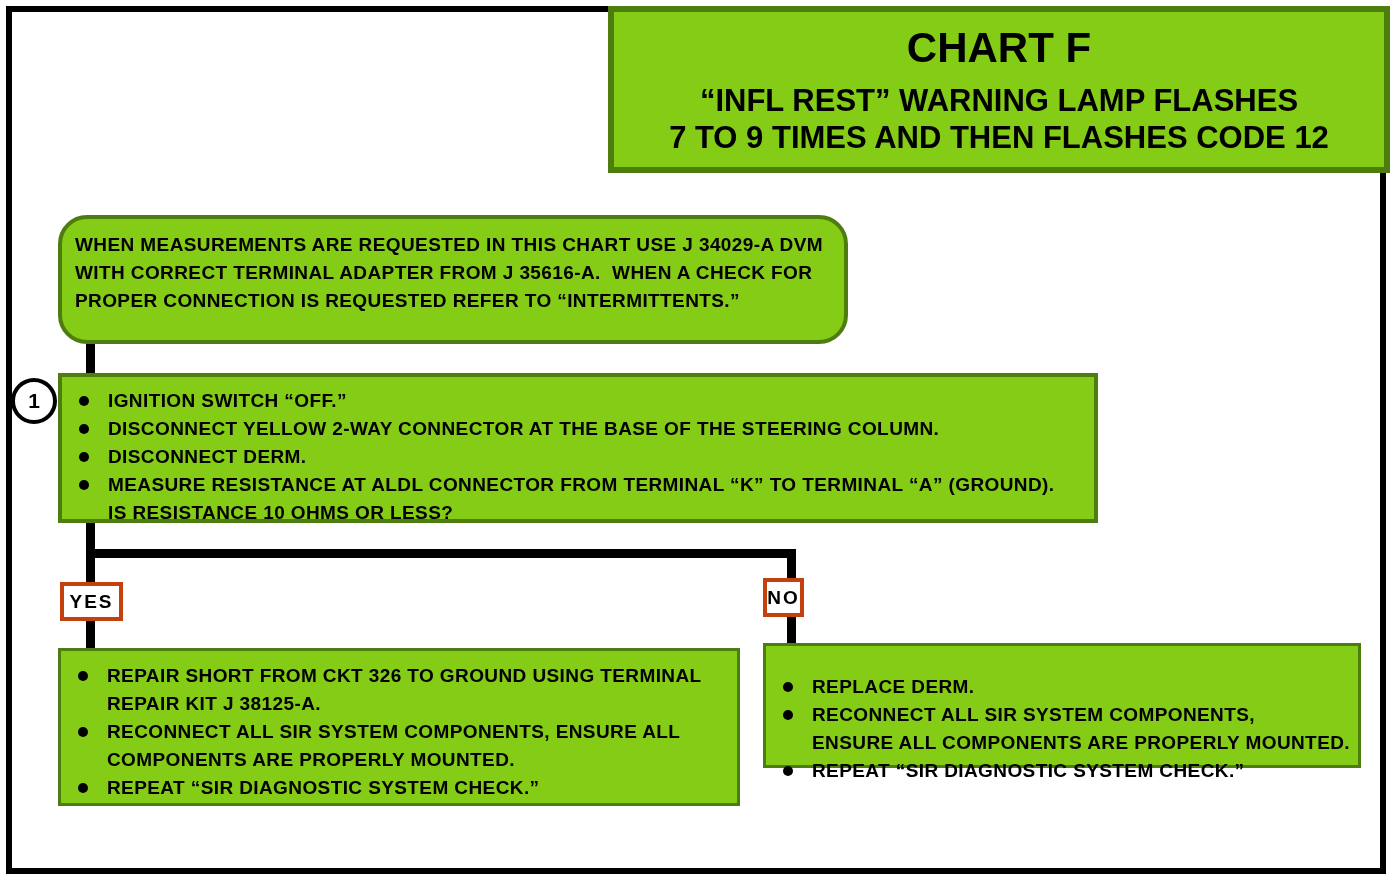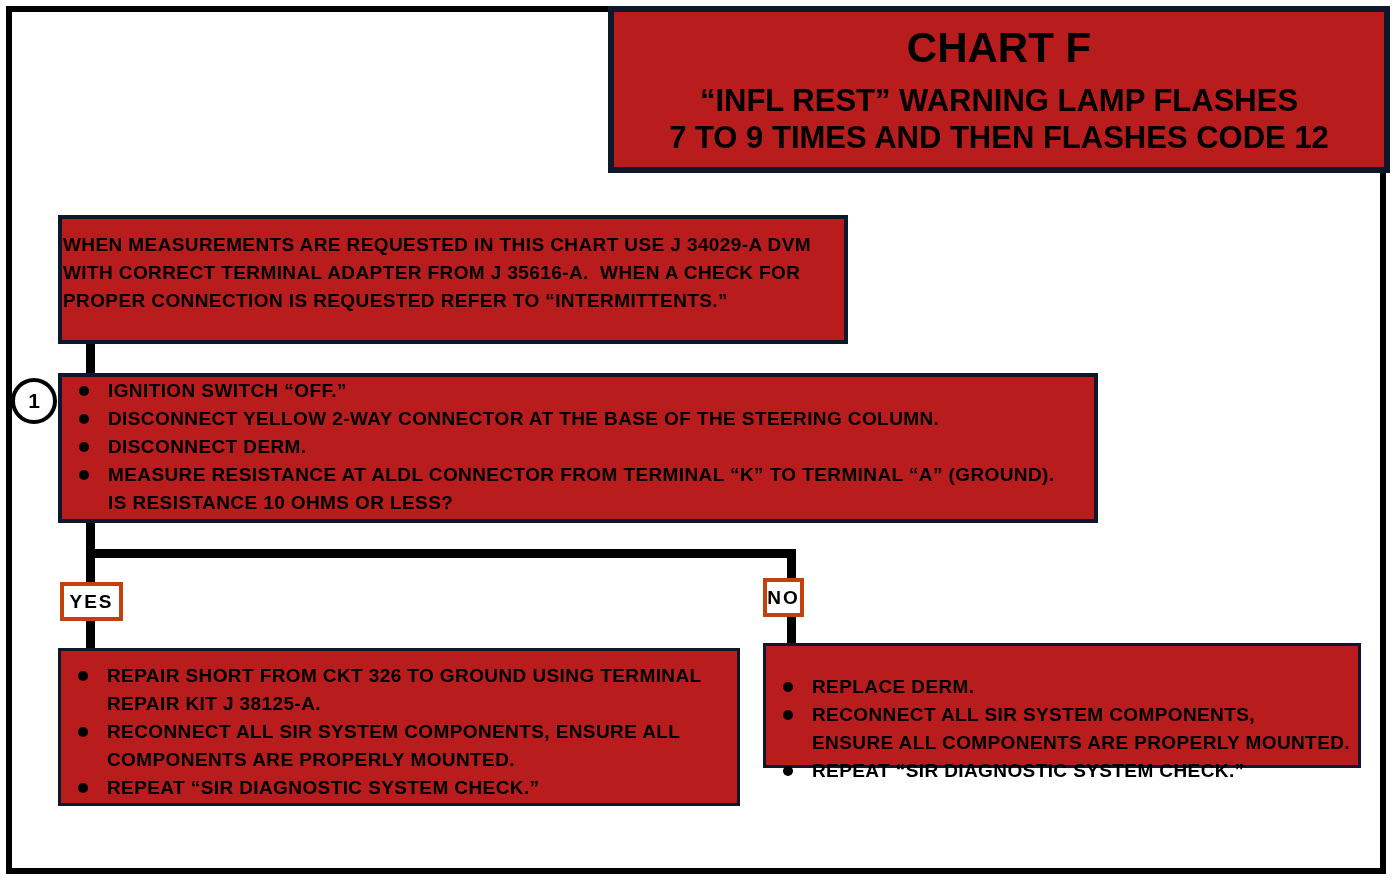--- a/index.html
+++ b/index.html
@@ -17,22 +17,22 @@
     overflow: hidden;
   }
   .outer-border {
     position: absolute;
     inset: 6px;
     border: 6px solid #000;
     box-sizing: border-box;
   }
   .box {
     position: absolute;
-    background: #b91c1c;
-    border: 4px solid #0f172a;
+    background: #84cc16;
+    border: 4px solid #4d7c0f;
     box-sizing: border-box;
   }
   .connector {
     position: absolute;
     background: #000;
   }
   
   .title-box {
     left: 608px; top: 6px;
     width: 782px; height: 167px;
@@ -57,26 +57,28 @@
   .tline {
     font-size: 19px;
     line-height: 28px;
     letter-spacing: 0.4px;
     white-space: pre;
   }
   
   .note-box {
     left: 58px; top: 215px;
     width: 790px; height: 129px;
-    padding: 12px 0 0 1px;
+    padding: 12px 0 0 13px;
+    border-radius: 29px;
   }
   
   .step-box {
     left: 58px; top: 373px;
     width: 1040px; height: 150px;
+    padding-top: 10px;
   }
   
   .step-circle {
     position: absolute;
     left: 11px; top: 378px;
     width: 38px; height: 38px;
     border: 4px solid #000;
     border-radius: 50%;
     background: #fff;
     box-sizing: content-box;

